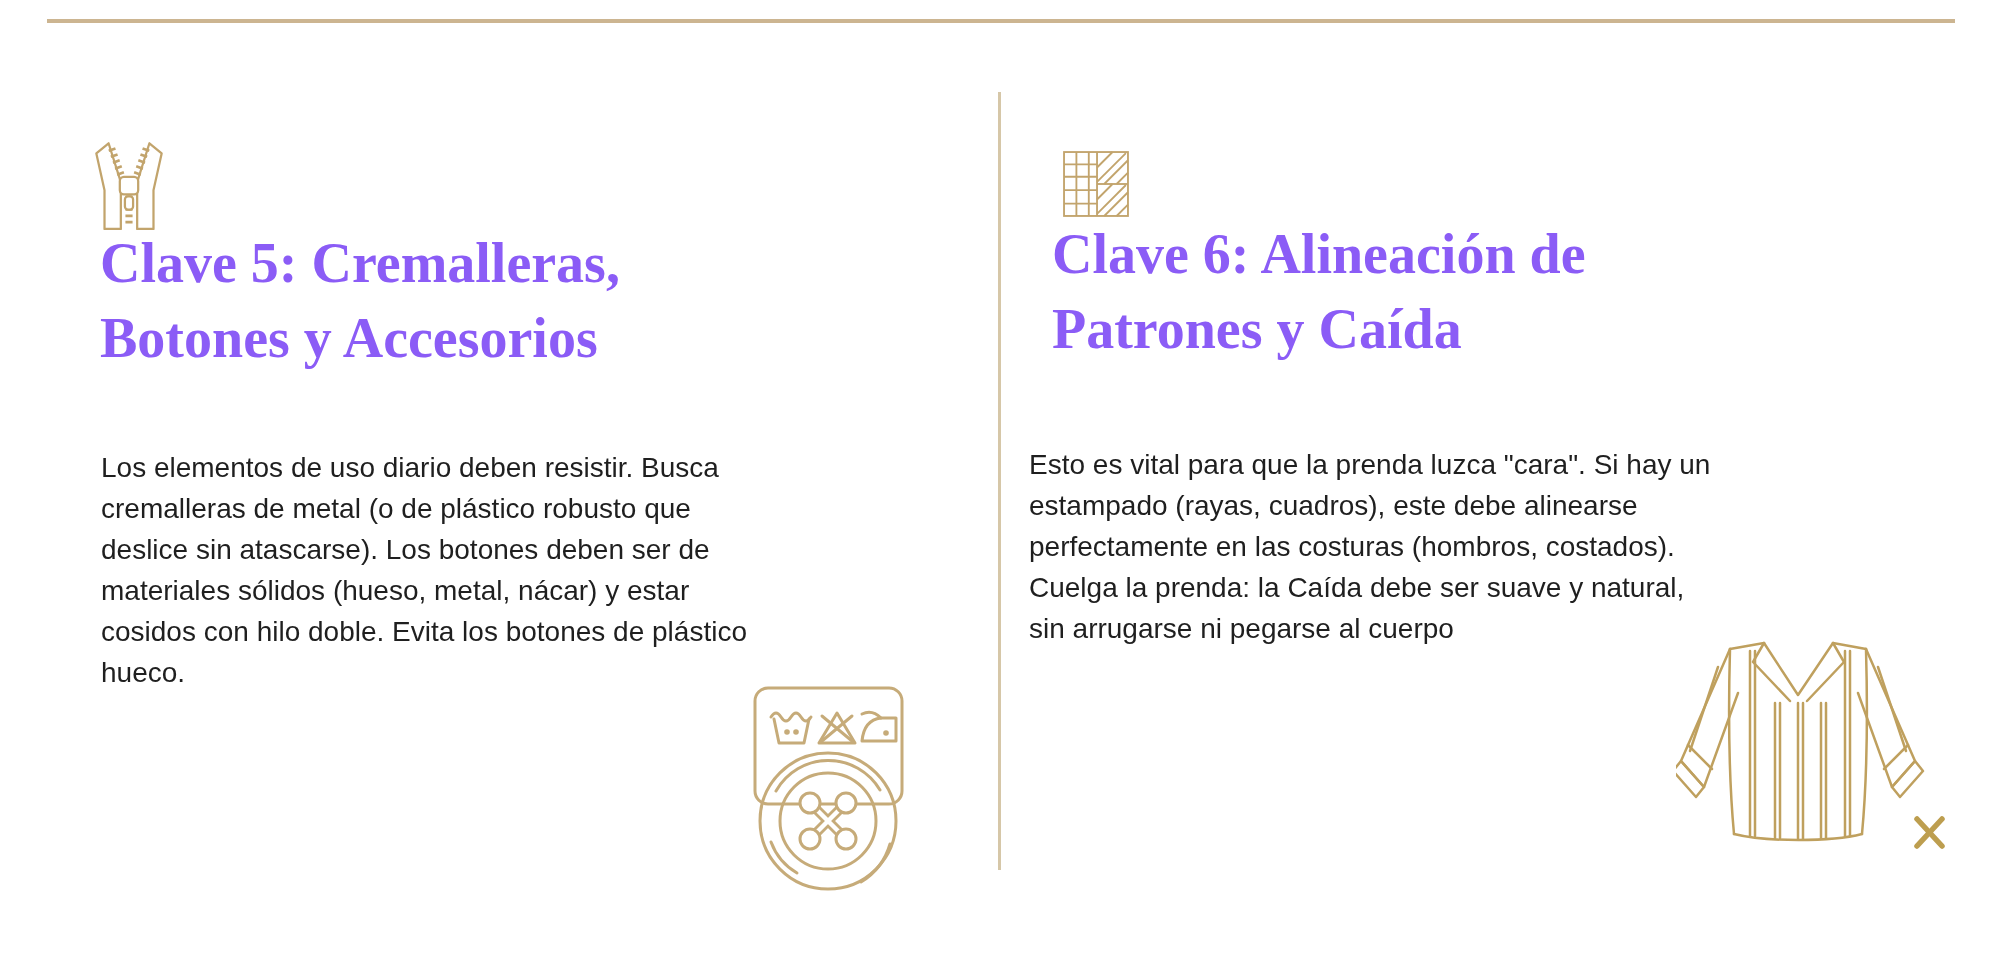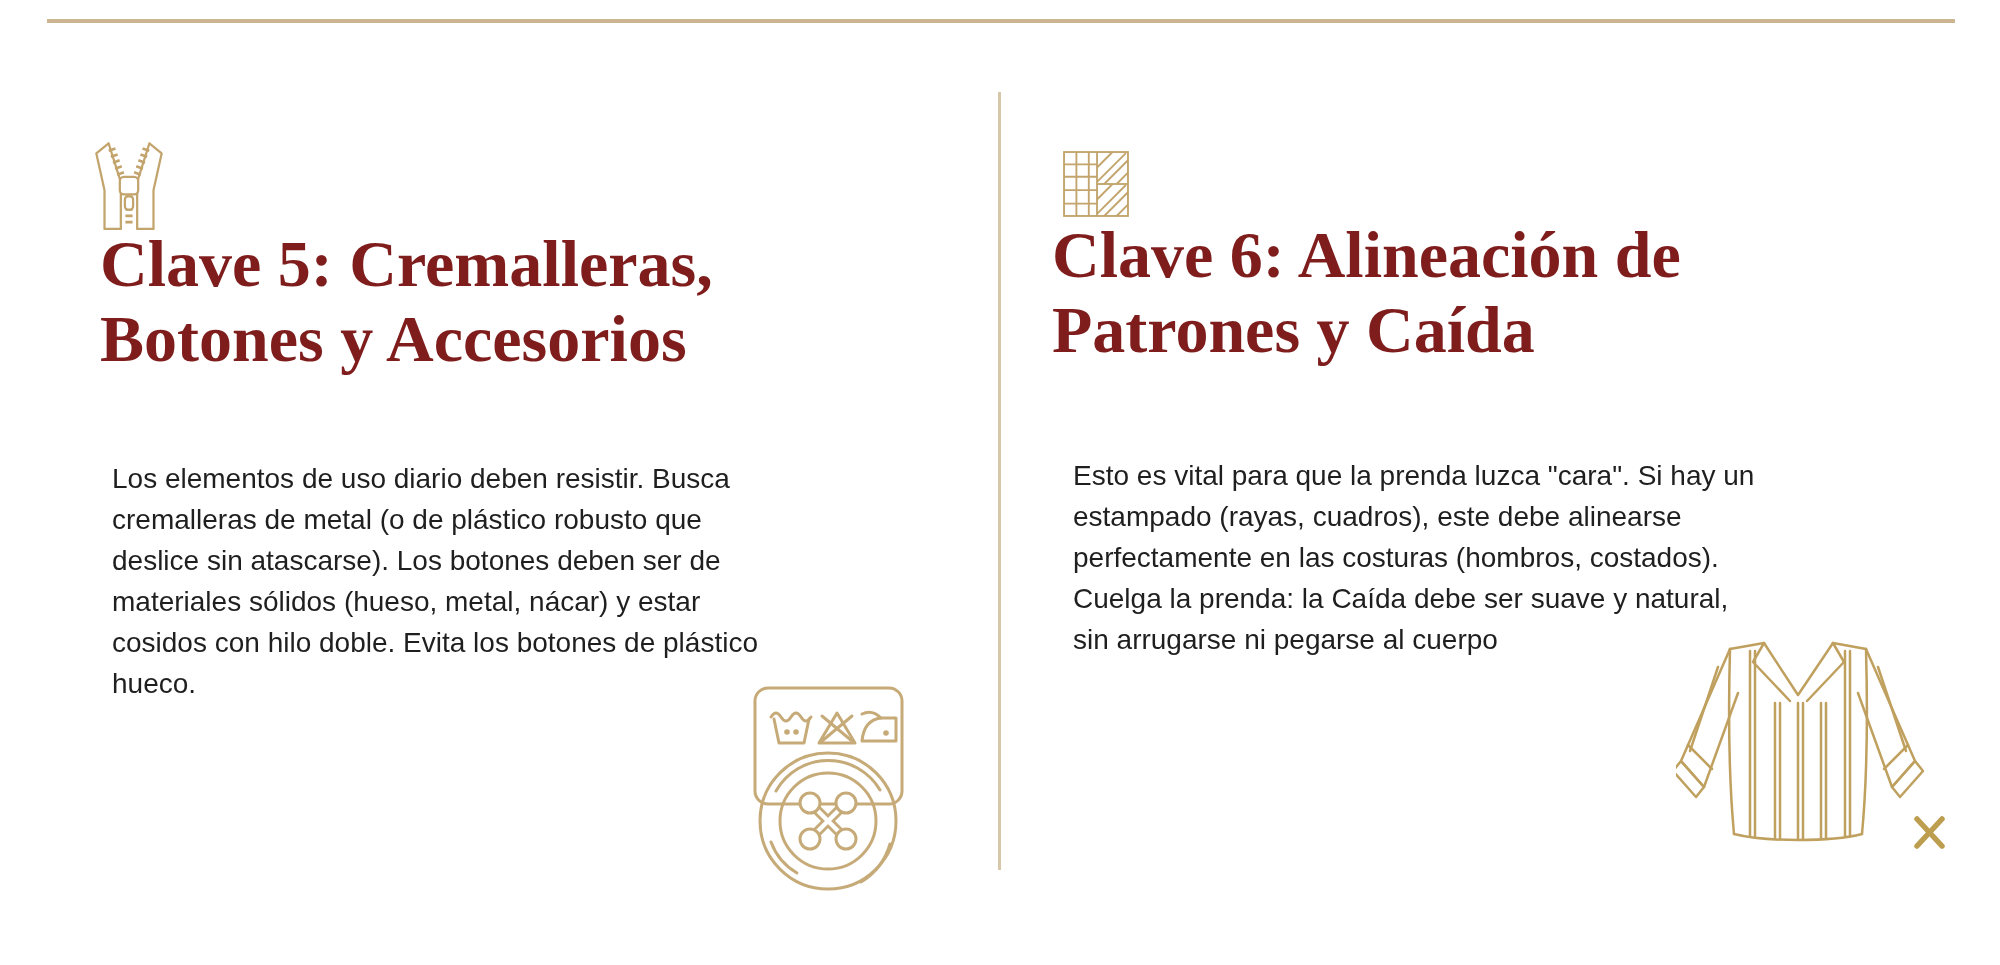--- a/index.html
+++ b/index.html
@@ -7,30 +7,30 @@
     position:relative;width:2000px;height:965px;background:#ffffff;overflow:hidden;
     font-family:"Liberation Sans",sans-serif;
   }
   .top-rule{position:absolute;left:47px;top:19px;width:1908px;height:4px;background:#ccb591;}
   .v-divider{position:absolute;left:998px;top:92px;width:3px;height:778px;background:#d6c7a8;}
   .icon{position:absolute;}
   .icon svg{display:block;}
   h2.heading{
     position:absolute;margin:0;white-space:pre-line;
     font-family:"Liberation Serif",serif;font-weight:700;
-    font-size:66px;line-height:75px;color:#7f1d1d;letter-spacing:0;
+    font-size:56px;line-height:75px;color:#8b5cf6;letter-spacing:0;
   }
   p.body{
-    position:absolute;margin:12px;white-space:pre-line;
+    position:absolute;margin:1px;white-space:pre-line;
     font-size:28px;line-height:41px;color:#1f1f1f;width:900px;
   }
   .h-left{left:100px;top:226px;}
   .p-left{left:100px;top:446px;}
   .h-right{left:1052px;top:217px;}
-  .p-right{left:1061px;top:443px;}
+  .p-right{left:1028px;top:443px;}
   .zipper-pos{left:95px;top:130px;}
   .pattern-pos{left:1063px;top:151px;}
   .care-pos{left:753px;top:686px;}
   .shirt-pos{left:1676px;top:641px;}
 </style>
 </head>
 <body>
 
 <div class="page">
 

